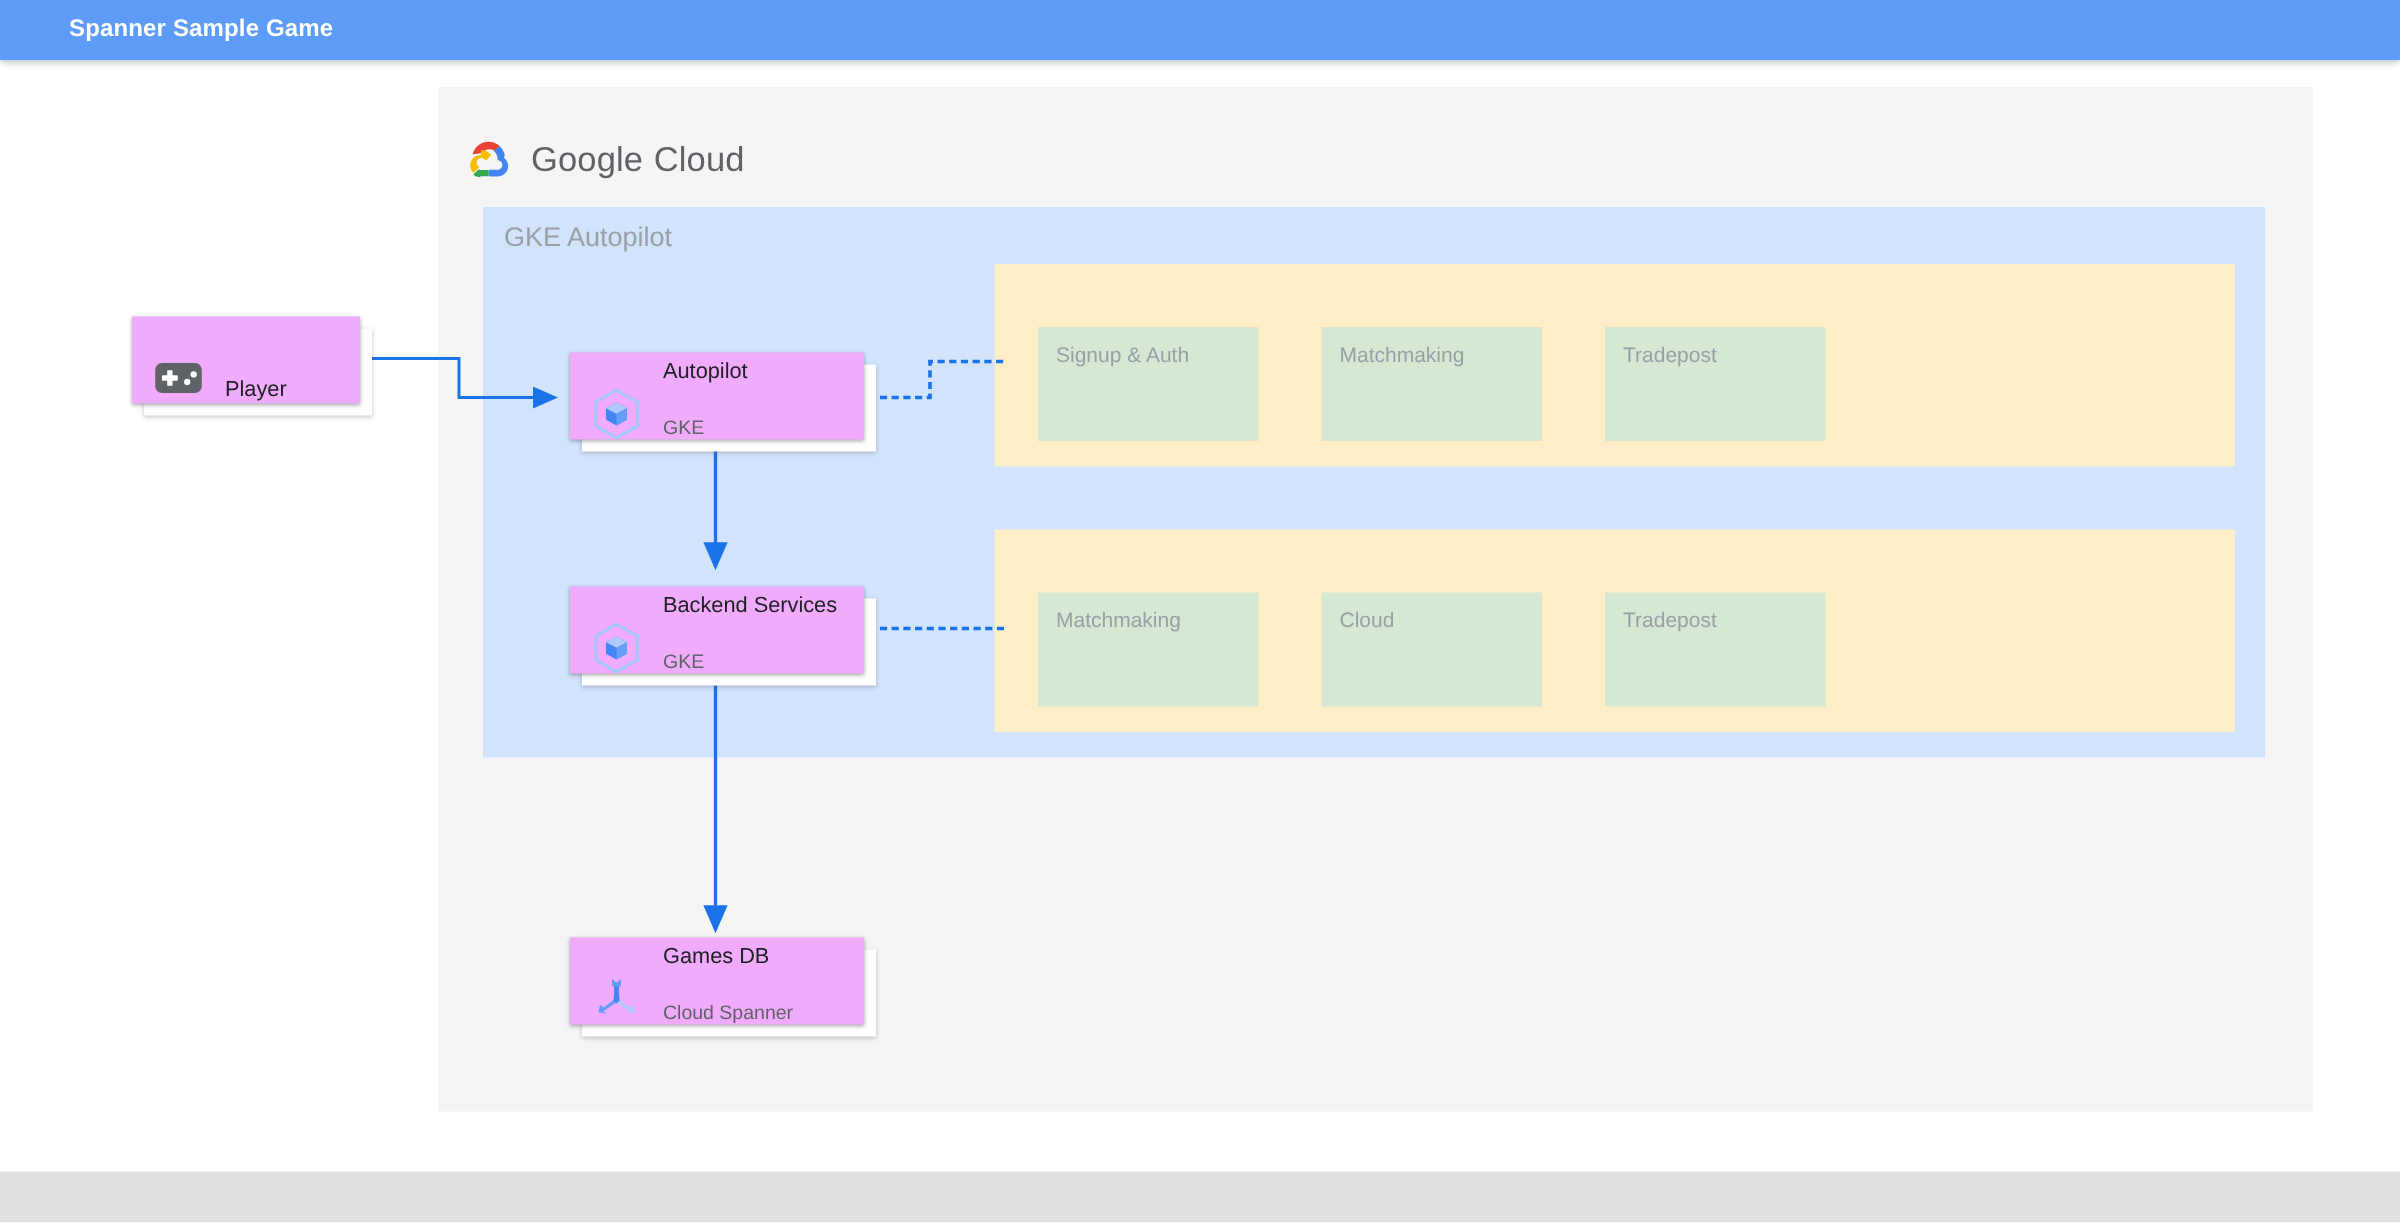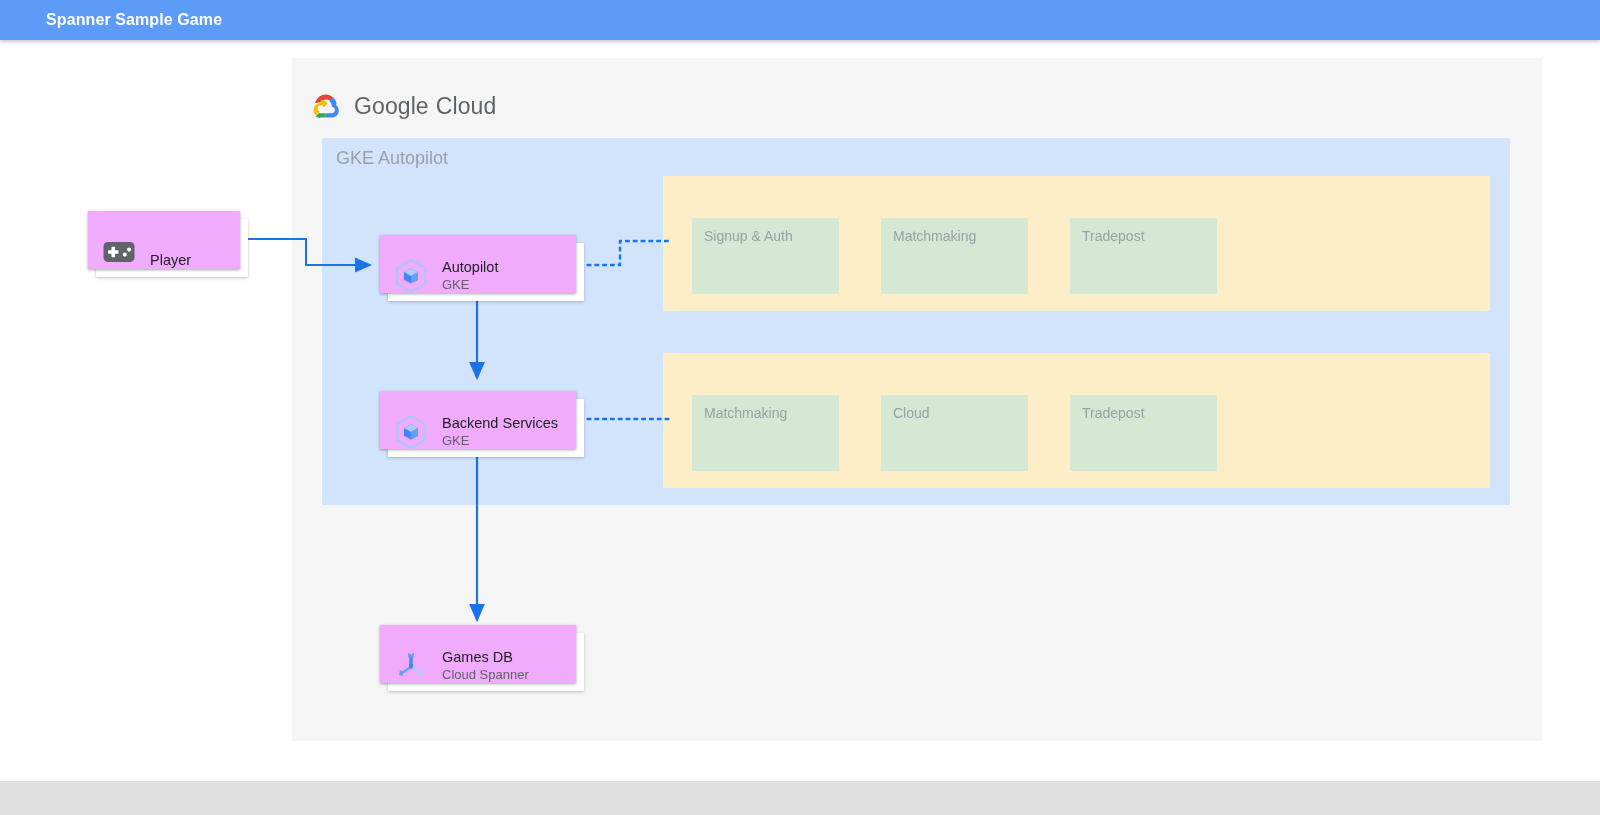--- a/index.html
+++ b/index.html
@@ -83,21 +83,21 @@
     position: absolute; left: 0; top: 0;
     width: 196px; height: 58px;
     background: #f0abfc;
     box-shadow: 0 1px 3px rgba(60,64,67,0.32), 0 1px 2px rgba(60,64,67,0.18);
     display: flex; align-items: flex-end; padding-left: 14px;
   }
   .node .icon { width: 34px; height: 34px; flex: 0 0 34px; display: flex; align-items: center; justify-content: center; }
   .node .icon svg { display: block; }
   .node .txt { margin-left: 14px; }
   .node .title { font-size: 14.5px; color: #202124; line-height: 18px; }
-  .node .sub { font-size: 13px; color: #5f6368; line-height: 17px; margin-top: 0; }
+  .node .sub { font-size: 13px; color: #5f6368; line-height: 17px; margin-top: 19px; }
 
   
   .node-player .card, .node-player .card-back { width: 152px; height: 58px; }
   .node-player .title { font-size: 14.5px; color: #202124; }
 
   
   .edges { position: absolute; left: 0; top: 0; width: 1600px; height: 815px; pointer-events: none; z-index: 20; }
 
   
   .bottom-strip {

